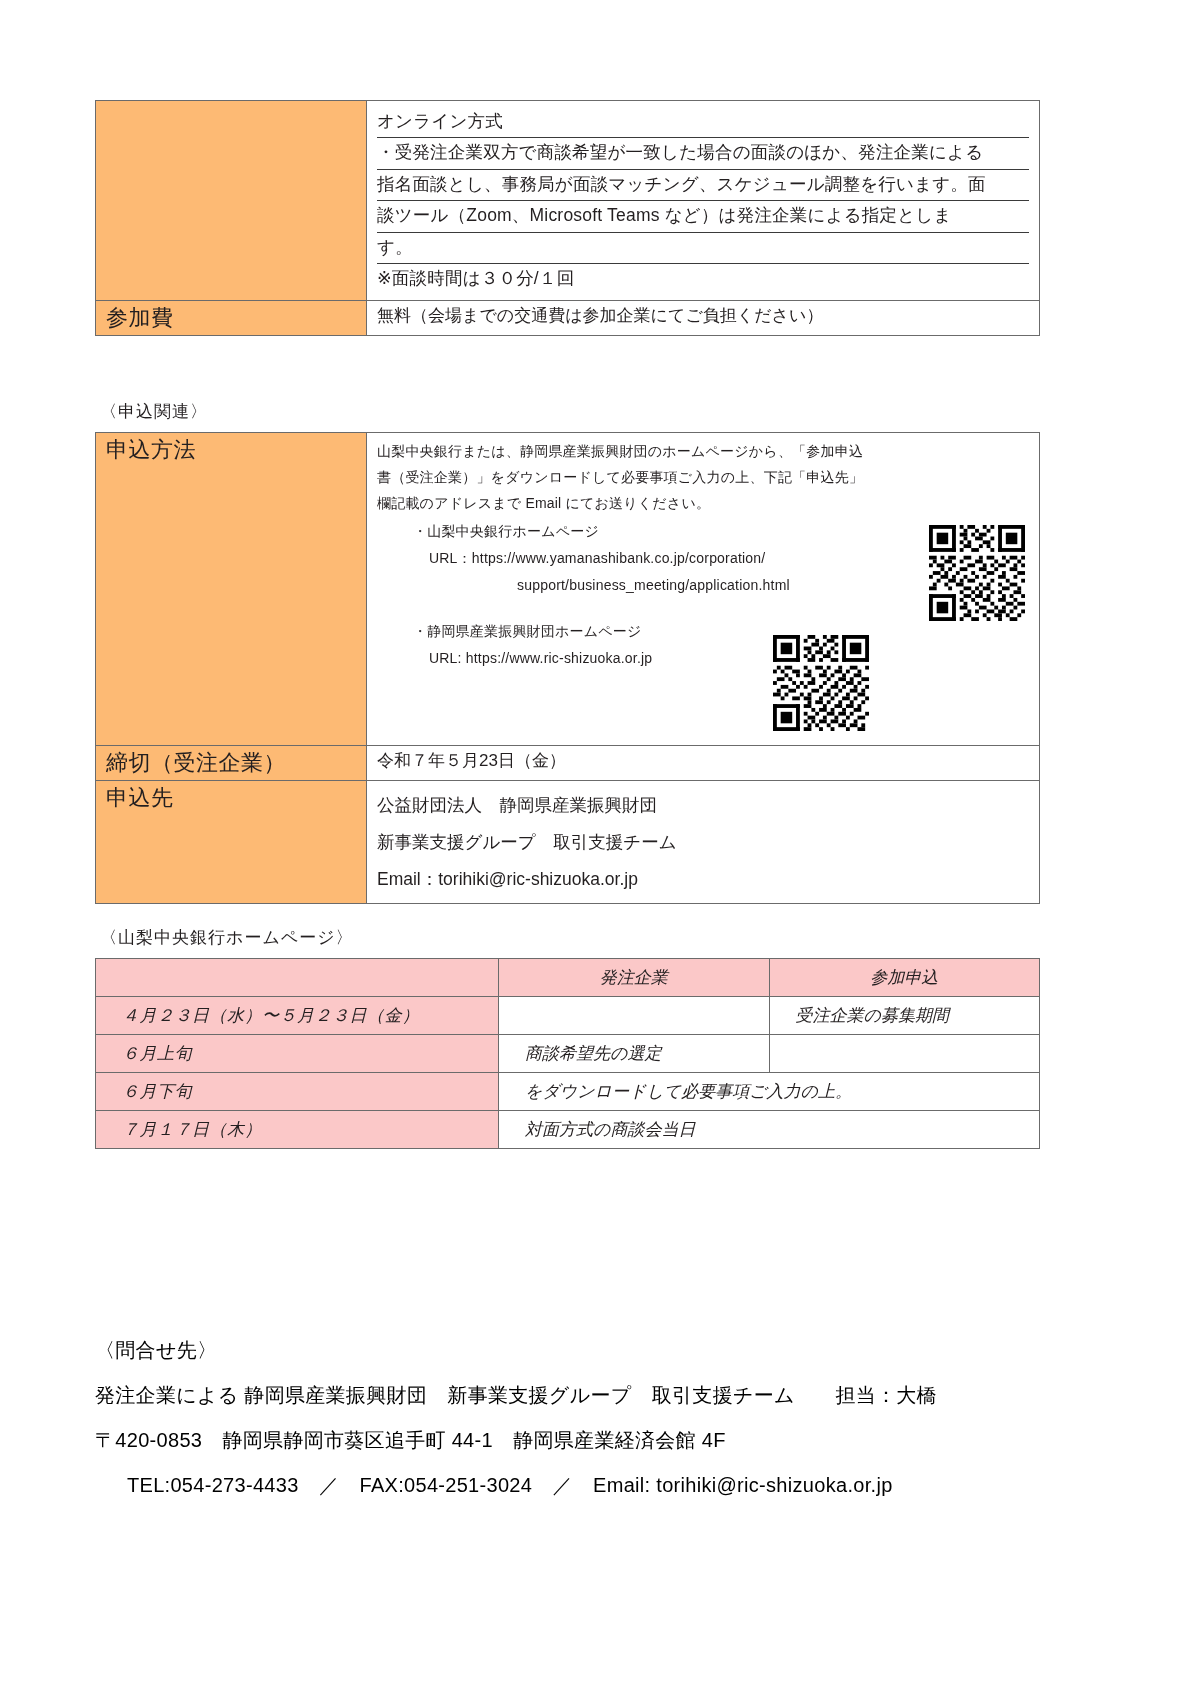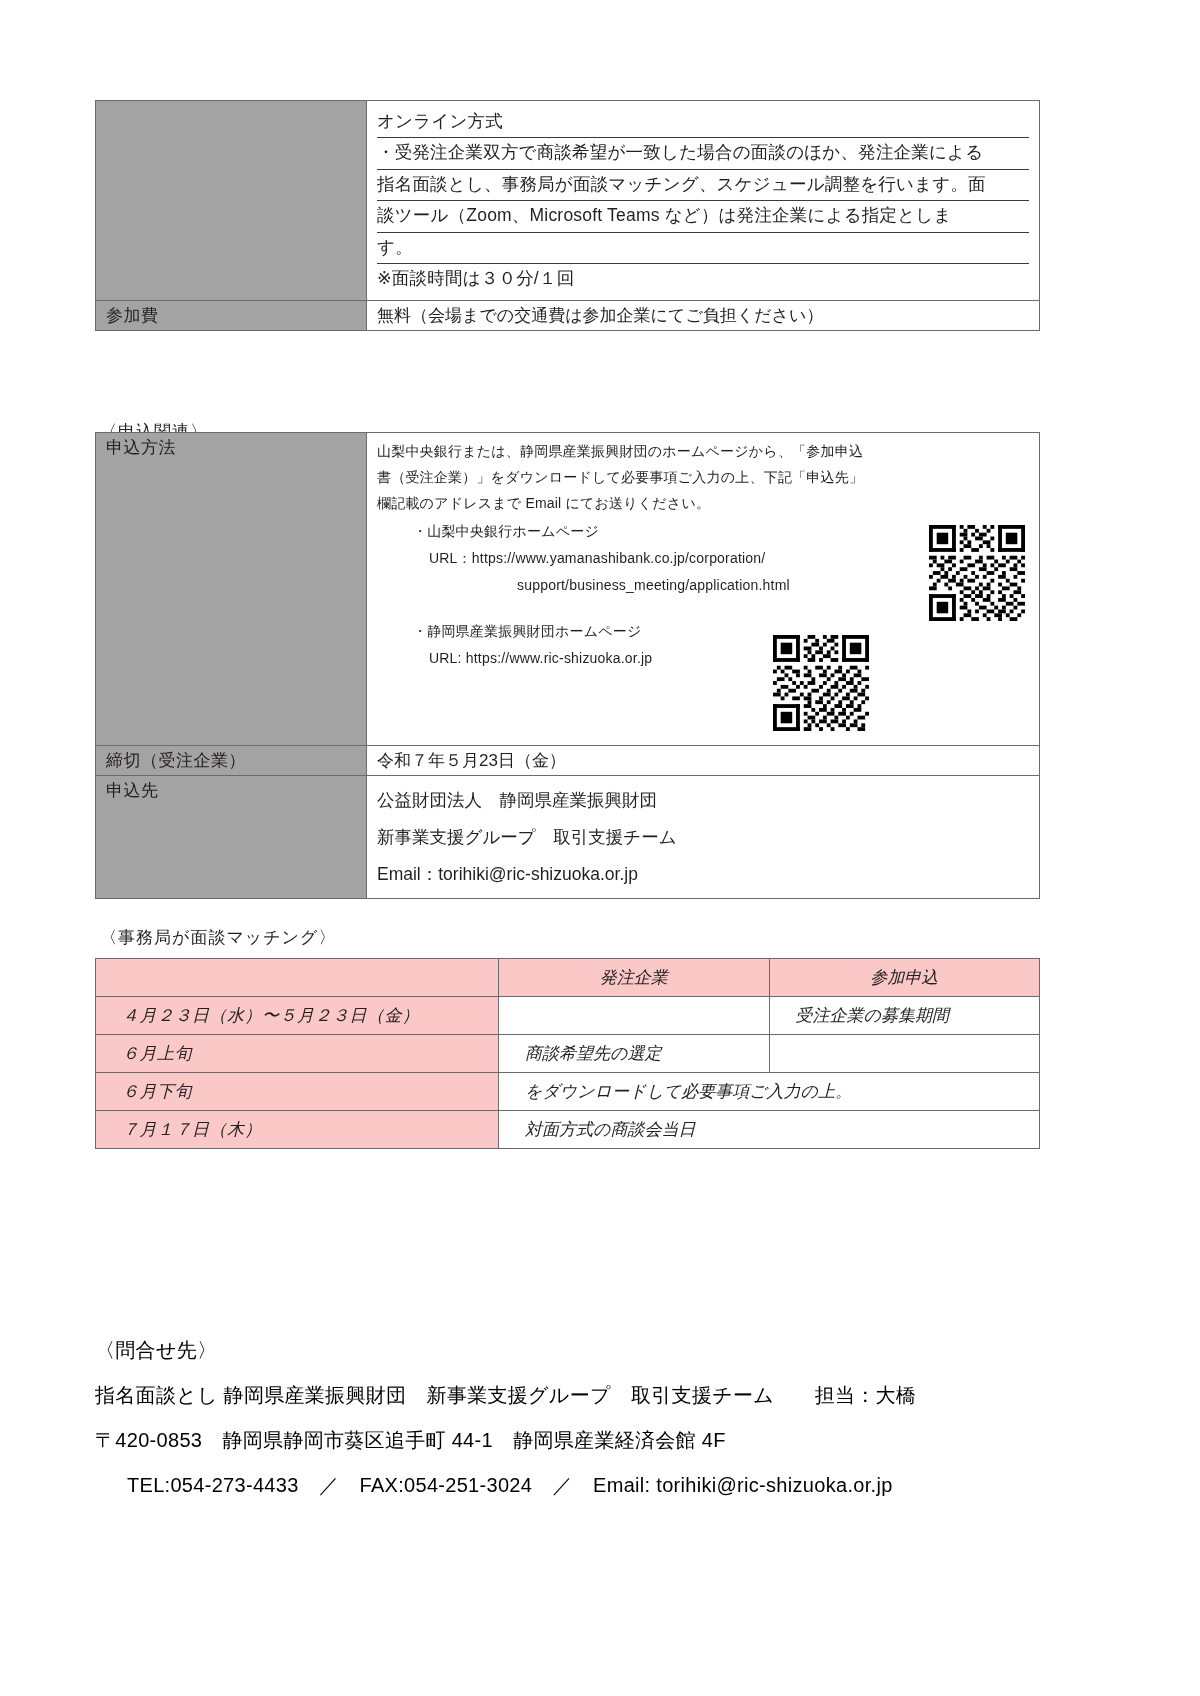--- a/index.html
+++ b/index.html
@@ -30,23 +30,23 @@
     width: 950px;
     font-size: 17px;
     line-height: 1.0;
   }
   table.doc-table td {
     border: 1px solid #6b6b6b;
     padding: 6px 10px;
     vertical-align: top;
   }
   td.label-cell {
-    background: #a3a3a3;
+    background: #fdba74;
     width: 250px;
-    font-size: 17px;
+    font-size: 22px;
     letter-spacing: 0.5px;
   }
   td.value-cell {
     background: #ffffff;
   }
 
   
   #top-table-wrap {
     position: absolute;
     left: 95px;
@@ -179,21 +179,21 @@
           </td>
         </tr>
         <tr class="fee-row">
           <td class="label-cell">参加費</td>
           <td class="value-cell">無料（会場までの交通費は参加企業にてご負担ください）</td>
         </tr>
       </tbody>
     </table>
   </div>
 
-  <div class="section-caption" style="left:100px; top:420px;">〈申込関連〉</div>
+  <div class="section-caption" style="left:100px; top:400px;">〈申込関連〉</div>
 
   <div id="apply-table-wrap">
     <table class="doc-table">
       <tbody>
         <tr>
           <td class="label-cell">申込方法</td>
           <td class="value-cell">
             <div class="apply-cell-inner">
               <div class="apply-body">
                 <p class="para">山梨中央銀行または、静岡県産業振興財団のホームページから、「参加申込</p>
@@ -531,21 +531,21 @@
               <p>公益財団法人　静岡県産業振興財団</p>
               <p>新事業支援グループ　取引支援チーム</p>
               <p>Email：torihiki@ric-shizuoka.or.jp</p>
             </div>
           </td>
         </tr>
       </tbody>
     </table>
   </div>
 
-  <div class="section-caption" style="left:100px; top:926px;">〈事務局が面談マッチング〉</div>
+  <div class="section-caption" style="left:100px; top:926px;">〈山梨中央銀行ホームページ〉</div>
 
   <div id="schedule-wrap">
     <table class="sched">
       <tbody>
         <tr>
           <td class="date-col"></td>
           <td class="head">発注企業</td>
           <td class="head">参加申込</td>
         </tr>
         <tr>
@@ -565,18 +565,18 @@
         <tr>
           <td class="date-col">７月１７日（木）</td>
           <td class="plain" colspan="2">対面方式の商談会当日</td>
         </tr>
       </tbody>
     </table>
   </div>
 
   <div id="footer">
     <p>〈問合せ先〉</p>
-    <p>指名面談とし 静岡県産業振興財団　新事業支援グループ　取引支援チーム　　担当：大橋</p>
+    <p>発注企業による 静岡県産業振興財団　新事業支援グループ　取引支援チーム　　担当：大橋</p>
     <p>〒420-0853　静岡県静岡市葵区追手町 44-1　静岡県産業経済会館 4F</p>
     <p class="indent">TEL:054-273-4433　／　FAX:054-251-3024　／　Email: torihiki@ric-shizuoka.or.jp</p>
   </div>
 
 </div>
 
 </body></html>

